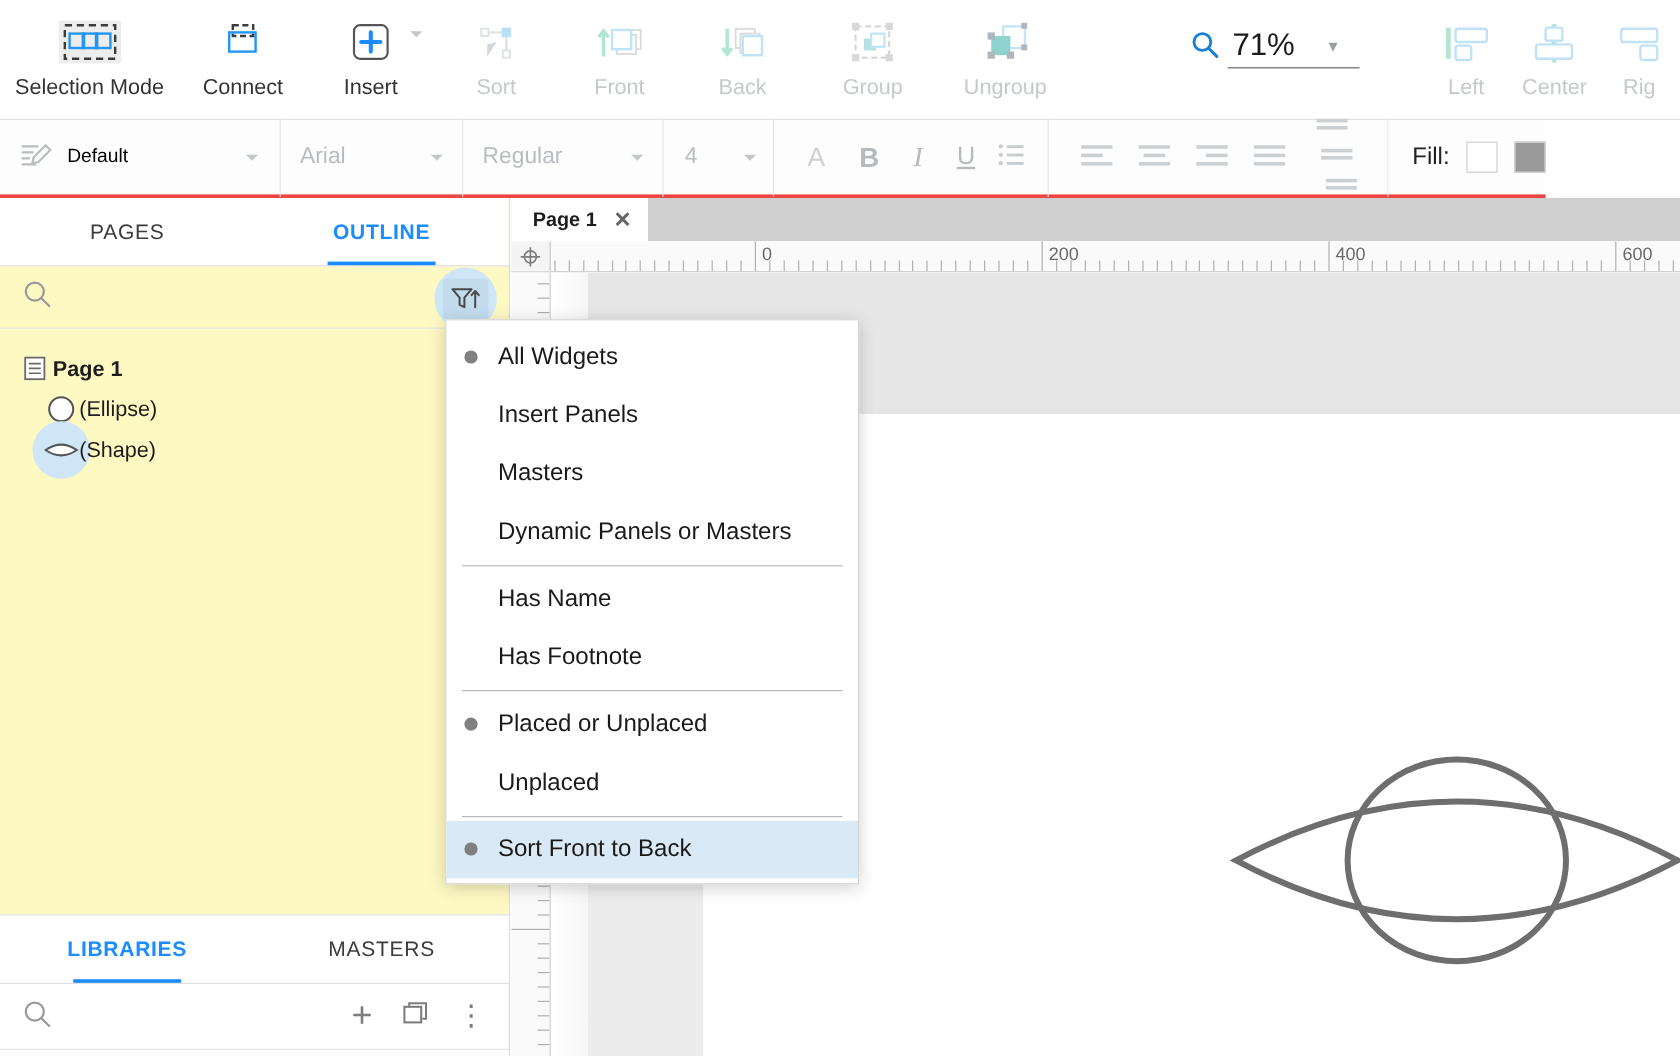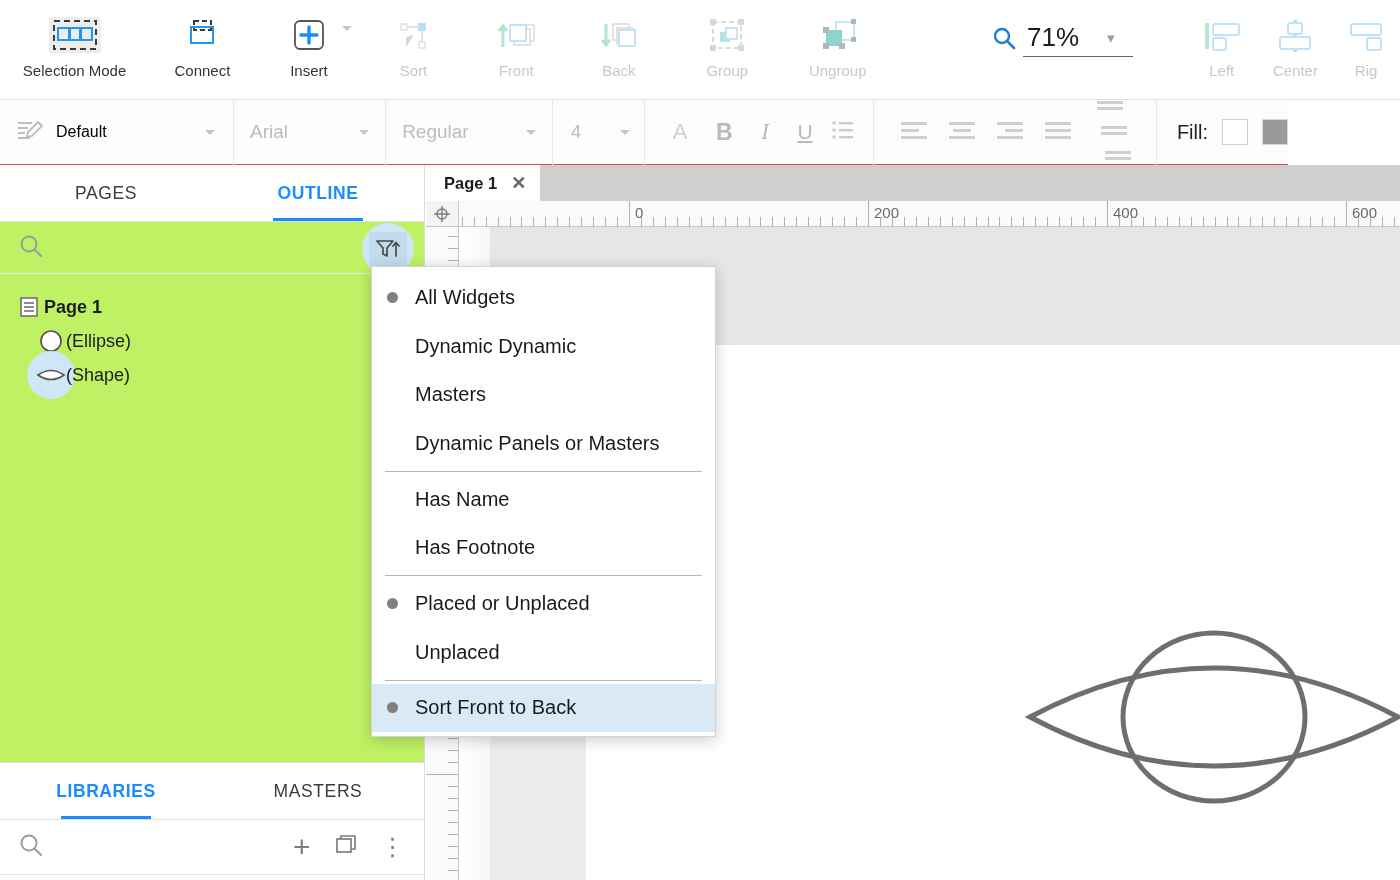--- a/index.html
+++ b/index.html
@@ -24,30 +24,30 @@
   }
   .tool {
     display: flex; flex-direction: column;
     align-items: center; justify-content: flex-start;
     padding-top: 10px;
     height: 99px;
     cursor: default;
   }
   .tool .ic { height: 50px; display: flex; align-items: center; justify-content: center; }
   .tool .lbl {
-    font-size: 15px; color: #333; margin-top: 2px; white-space: nowrap;
+    font-size: 18px; color: #333; margin-top: 2px; white-space: nowrap;
   }
   .tool.disabled .lbl { color: #c5c9cc; }
 
   
   .fmtbar {
     position: absolute; top: 100px; left: 0;
     width: 1288px; height: 65px;
     background: #fdfdfd;
-    border-bottom: 1px solid #ef4444;
+    border-bottom: 3px solid #ef4444;
     display: flex; align-items: center;
   }
   .fmt-group {
     height: 65px; display: flex; align-items: center;
     border-right: 1px solid #e6e6e6;
   }
   .fmt-select {
     display: flex; align-items: center; height: 65px;
     color: #b9bdc0; font-size: 19px;
   }
@@ -56,21 +56,21 @@
     border-left: 5px solid transparent;
     border-right: 5px solid transparent;
     border-top: 5px solid #c3c7ca;
   }
   .fmt-ic { color: #cdd1d4; font-size: 21px; padding: 0 10px; }
 
   
   .leftpanel {
     position: absolute; top: 165px; left: 0;
     width: 425px; height: 715px;
-    background: #bef264;
+    background: #fef9c3;
     border-right: 1px solid #dcdcdc;
   }
   .tabrow {
     display: flex; height: 57px; border-bottom: 1px solid #e0e0e0;
     background: #fff;
   }
   .ptab {
     flex: 1; display: flex; align-items: center; justify-content: center;
     font-size: 17.5px; letter-spacing: 0.6px; color: #3b3b3b;
     position: relative; cursor: default;
@@ -715,21 +715,21 @@
 
   <div class="menu" id="filter-menu">
       <div class="mitem">
         <span class="bullet">
           <i></i>
         </span>
         <span>All Widgets</span>
       </div>
       <div class="mitem">
         <span class="bullet"></span>
-        <span>Dynamic Dynamic</span>
+        <span>Insert Panels</span>
       </div>
       <div class="mitem">
         <span class="bullet"></span>
         <span>Masters</span>
       </div>
       <div class="mitem">
         <span class="bullet"></span>
         <span>Dynamic Panels or Masters</span>
       </div>
       <div class="msep"></div>

